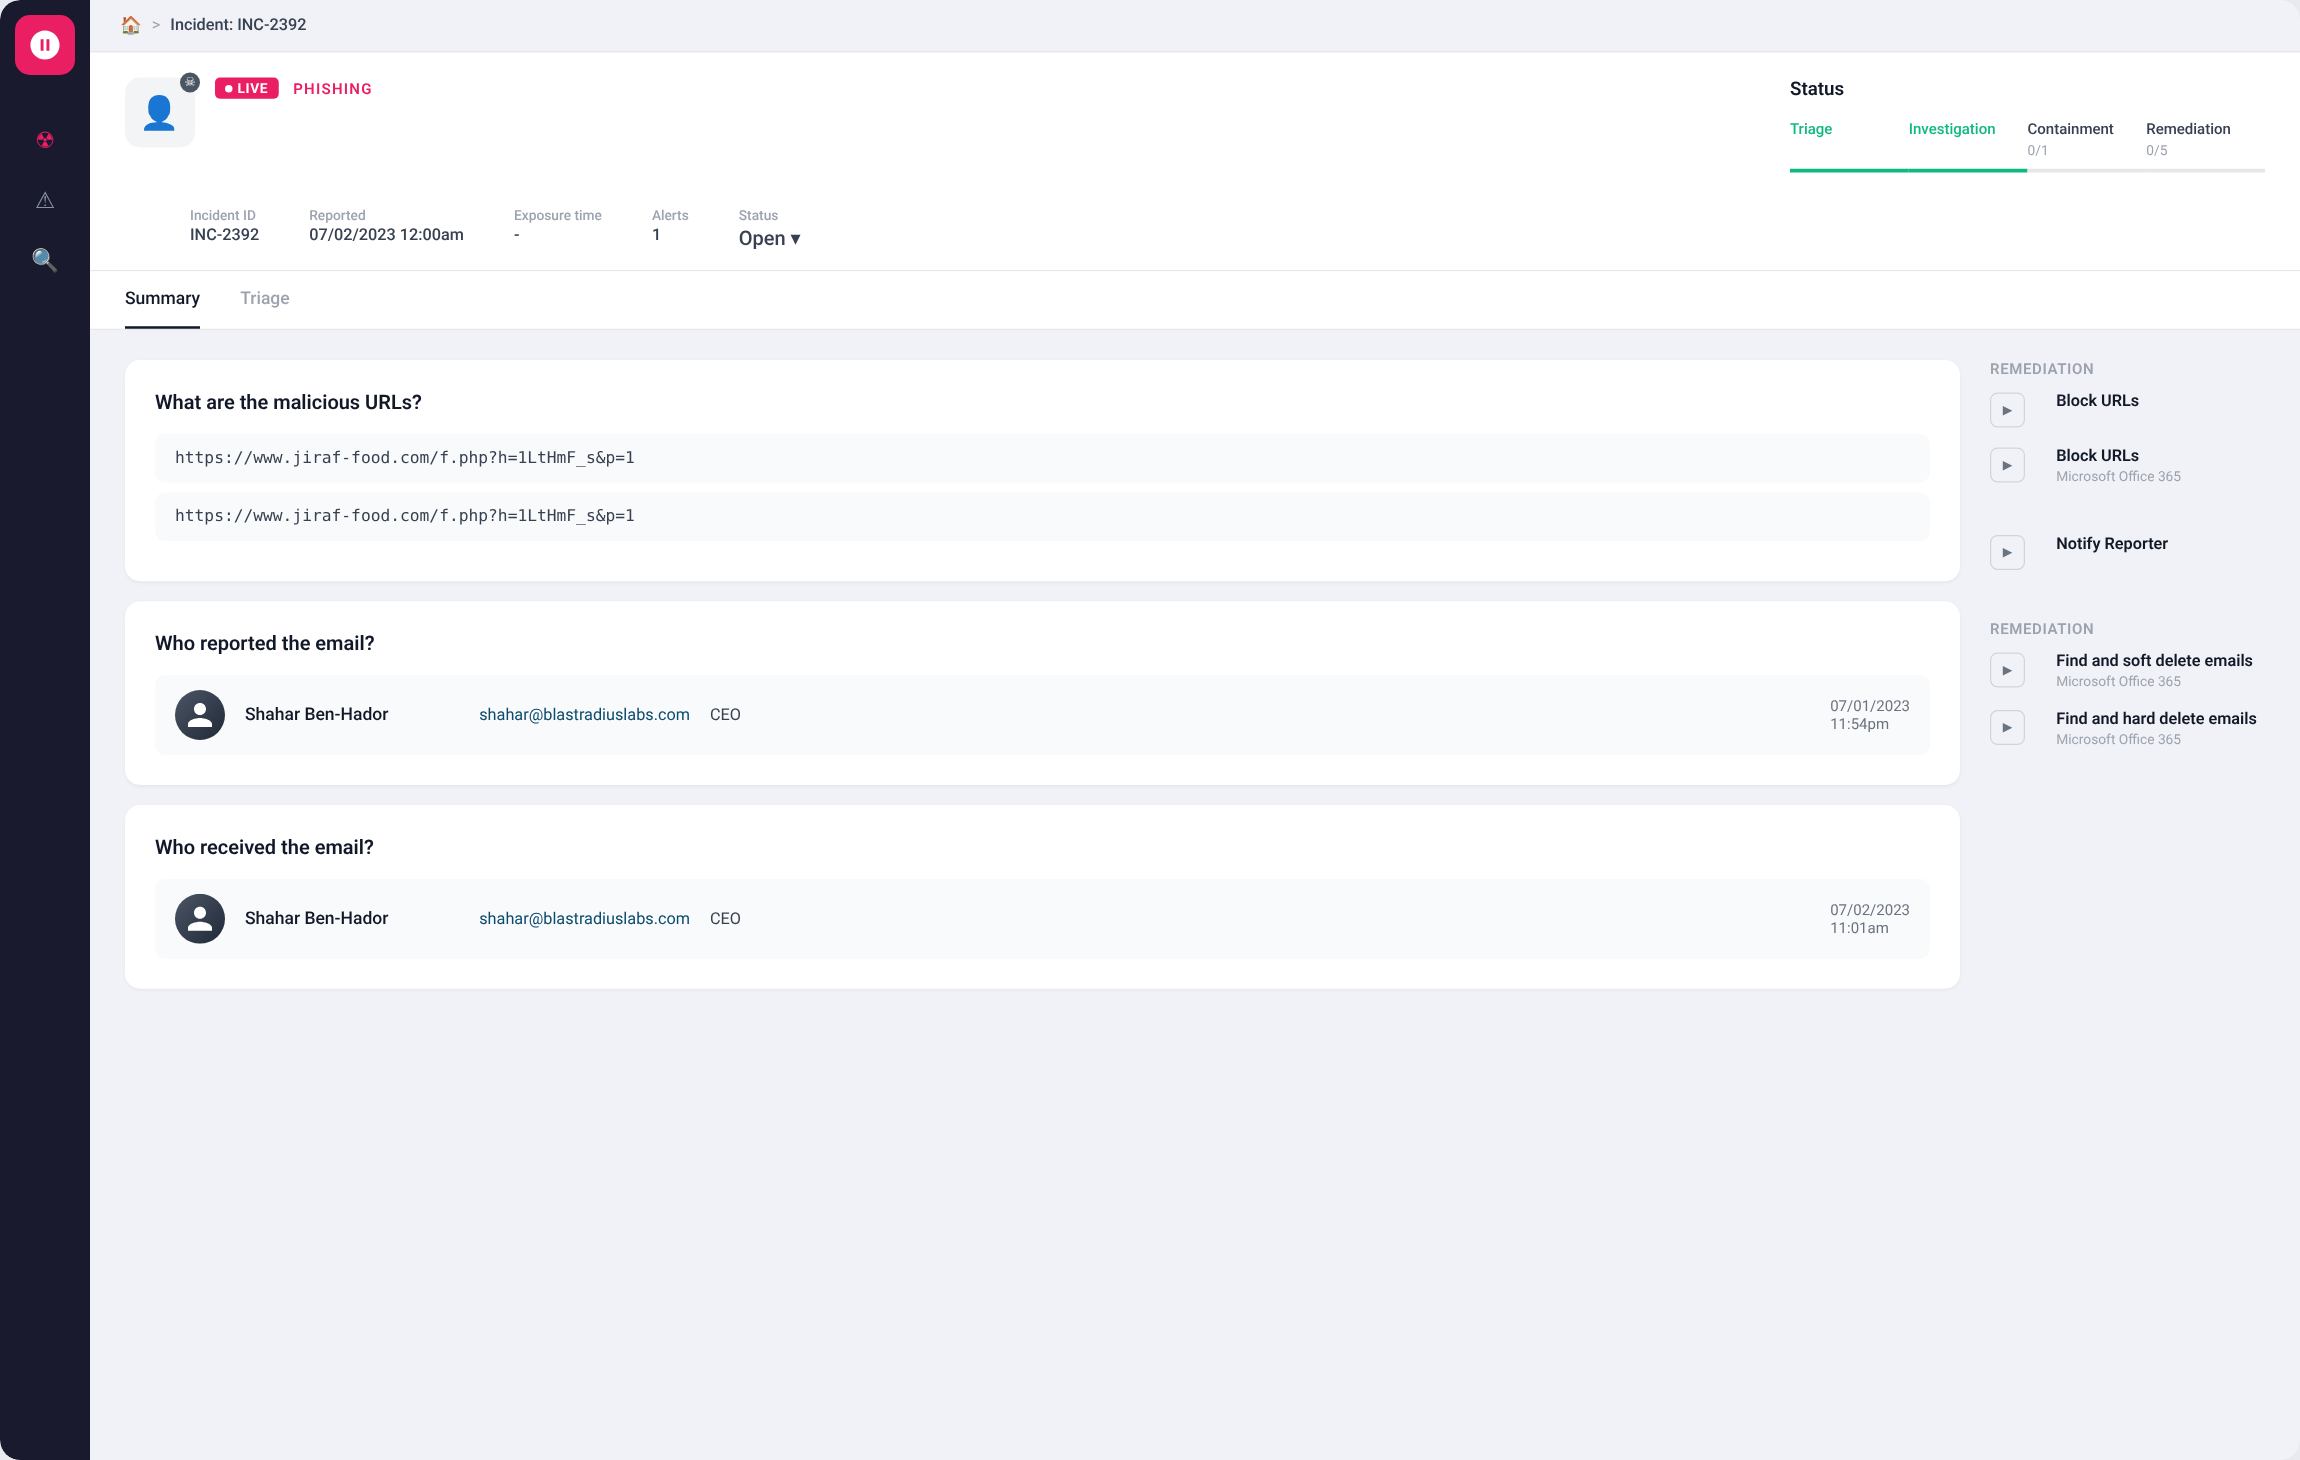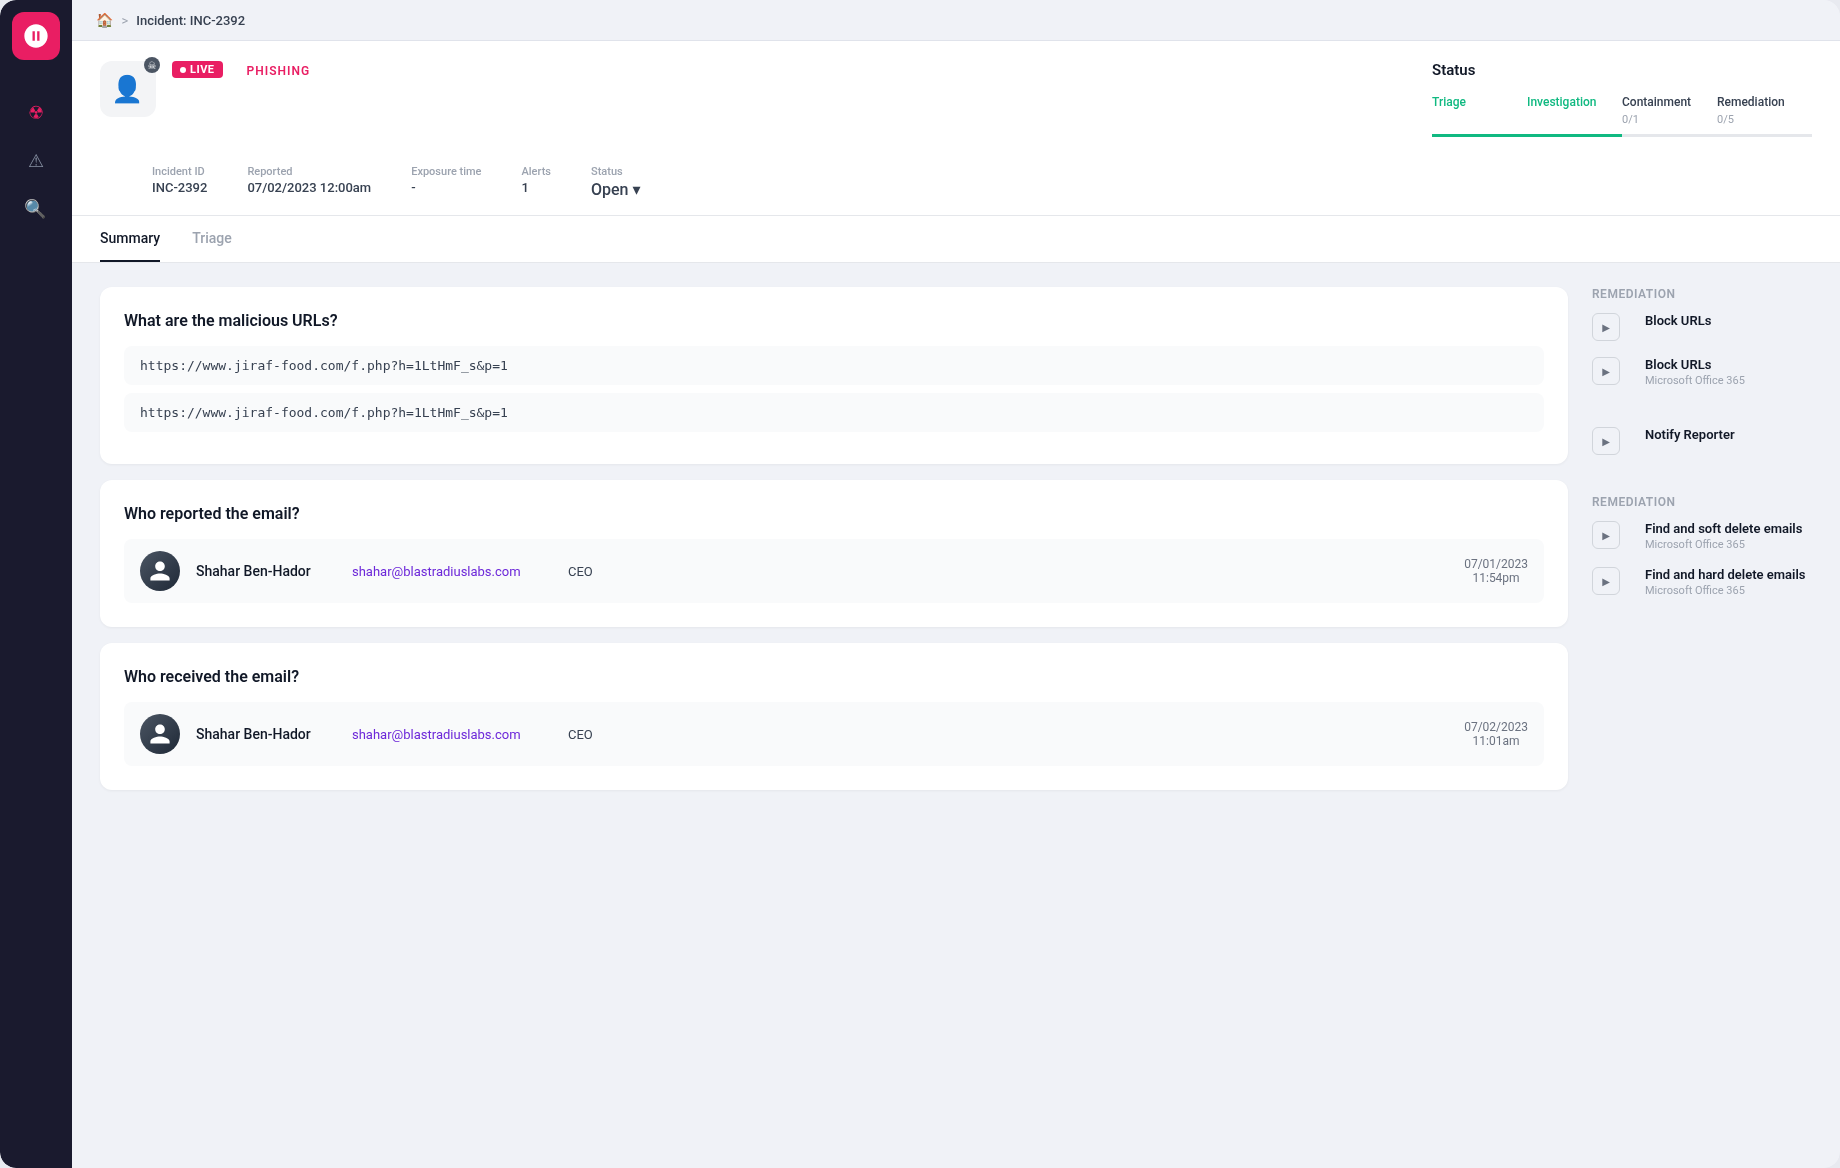--- a/index.html
+++ b/index.html
@@ -110,22 +110,22 @@
       border-radius: 50%;
       display: flex;
       align-items: center;
       justify-content: center;
       font-size: 10px;
       color: white;
     }
     .incident-info { flex: 1; }
     .incident-badges {
       display: flex;
-      align-items: flex-end;
-      gap: 24px;
+      align-items: center;
+      gap: 12px;
       margin-bottom: 8px;
     }
     .badge-live {
       background: #e91e63;
       color: white;
       padding: 2px 8px;
       border-radius: 4px;
       font-size: 11px;
       font-weight: 700;
       letter-spacing: 0.5px;
@@ -290,23 +290,23 @@
       width: 100%;
       height: 100%;
       background: linear-gradient(135deg, #4b5563 0%, #1f2937 100%);
       display: flex;
       align-items: center;
       justify-content: center;
       font-size: 16px;
       color: white;
     }
     .user-name { font-size: 14px; font-weight: 500; color: #111827; min-width: 140px; }
-    .user-email { font-size: 13px; color: #6d28d9; min-width: 200px; }
+    .user-email { font-size: 13px; color: #0c4a6e; min-width: 200px; text-align: right; }
     .user-role { font-size: 13px; color: #374151; min-width: 60px; }
-    .user-time { font-size: 12px; color: #6b7280; margin-left: auto; text-align: center; }
+    .user-time { font-size: 12px; color: #6b7280; margin-left: auto; text-align: left; }
 
     
     .remediation-section-title {
       font-size: 12px;
       color: #9ca3af;
       font-weight: 600;
       letter-spacing: 0.5px;
       text-transform: uppercase;
       margin-bottom: 12px;
     }

